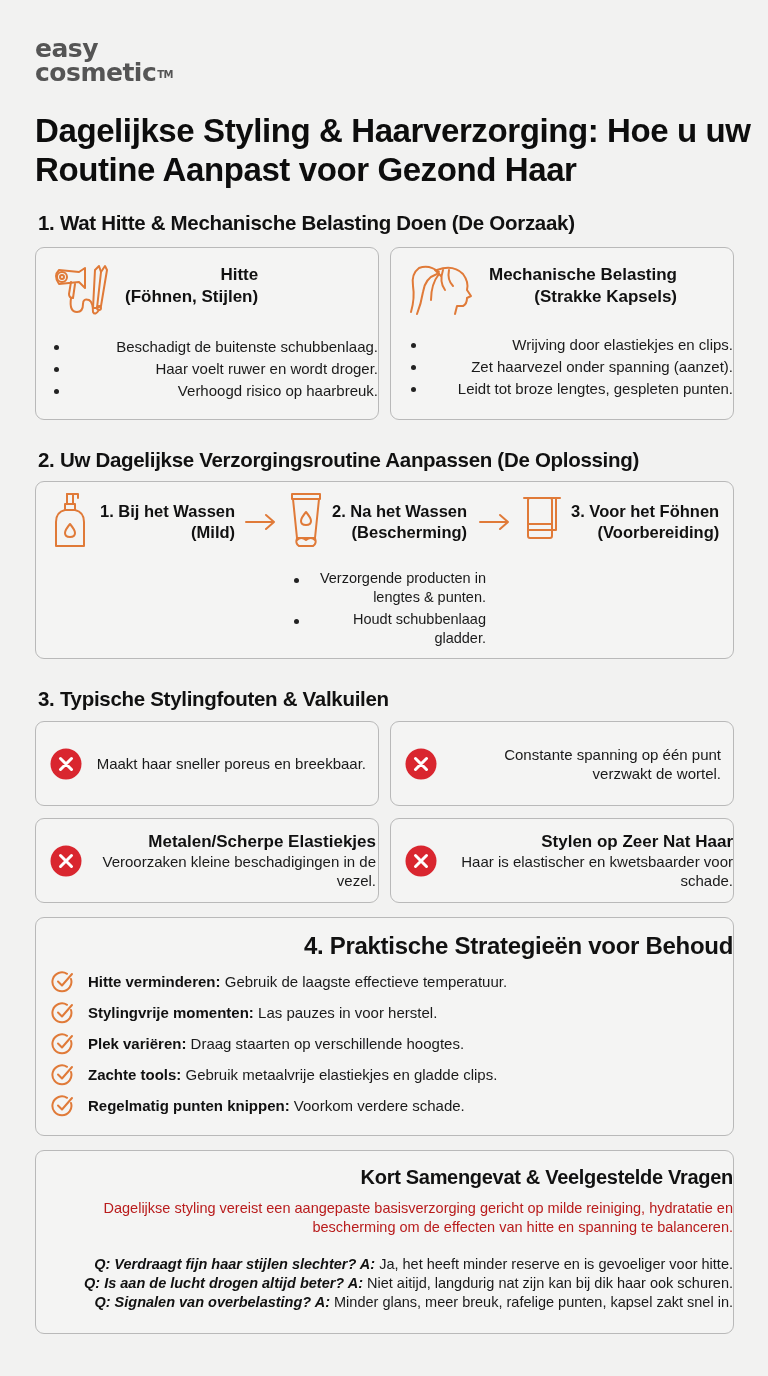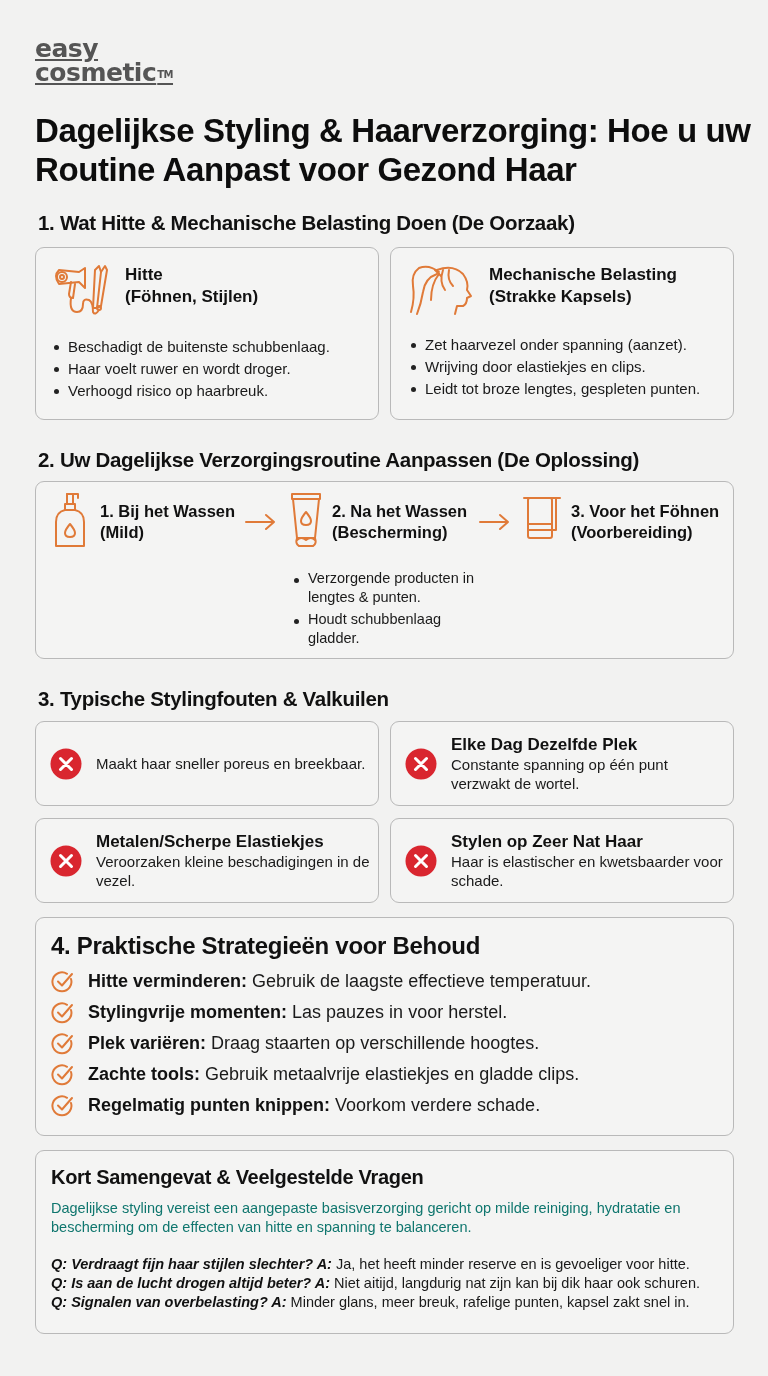--- a/index.html
+++ b/index.html
@@ -8,35 +8,35 @@
     background: #f2f2f1;
     font-family: "Liberation Sans", sans-serif;
     color: #111;
     position: relative;
     overflow: hidden;
   }
   .logo {
     position: absolute; left: 35px; top: 37px;
     font-family: "DejaVu Sans", sans-serif;
     font-weight: bold; color: #555;
-    font-size: 25px; line-height: 24px; letter-spacing: -0.5px; text-decoration: underline;
+    font-size: 25px; line-height: 24px; letter-spacing: -0.5px;
   }
   .logo .tm { font-size: 10px; vertical-align: top; position: relative; top: 2px; margin-left: 1px; }
   .title {
     position: absolute; left: 35px; top: 111px; width: 720px;
     font-size: 33px; font-weight: bold; line-height: 39px; letter-spacing: -0.4px;
     color: #0d0d0d;
   }
   .section-title {
     position: absolute; left: 38px;
     font-size: 20.5px; font-weight: bold; letter-spacing: -0.3px; color: #111;
   }
   .card {
     position: absolute; background: #f4f4f3;
-    border: 1.5px solid #b9b9b9; border-radius: 9px;
+    border: 1.5px solid #b9b9b9; border-radius: 9px; text-align: right;
   }
   .card-head { display: flex; align-items: flex-start; }
   .card-head .icon { flex: 0 0 auto; }
   .card-title { font-size: 17px; font-weight: bold; line-height: 22px; color: #111; }
   ul.bullets { list-style: none; }
   ul.bullets li {
     position: relative; padding-left: 17px;
     font-size: 15px; line-height: 22px; color: #1a1a1a;
   }
   ul.bullets li::before {
@@ -47,24 +47,24 @@
   .step .card-title { font-size: 16.5px; line-height: 21px; }
   .step ul.bullets li { font-size: 14.5px; line-height: 19px; margin-bottom: 3px; }
   .arrow { position: absolute; }
   .pit-card { display: flex; align-items: center; }
   .pit-card .x-icon { flex: 0 0 auto; margin: 0 14px 0 14px; }
   .pit-title { font-size: 17px; font-weight: bold; line-height: 21px; }
   .pit-desc { font-size: 15px; line-height: 19px; color: #1a1a1a; }
   .strat-title { font-size: 24px; font-weight: bold; letter-spacing: -0.3px; }
   .strat-row { display: flex; align-items: center; height: 31px; }
   .strat-row .check-icon { margin-right: 13px; flex: 0 0 auto; }
-  .strat-row .txt { font-size: 18px; color: #1a1a1a; }
+  .strat-row .txt { font-size: 15px; color: #1a1a1a; }
   .strat-row b { font-weight: bold; color: #111; }
   .faq-title { font-size: 20px; font-weight: bold; letter-spacing: -0.3px; }
-  .faq-intro { font-size: 14.5px; line-height: 19px; color: #0f766e; }
+  .faq-intro { font-size: 14.5px; line-height: 19px; color: #b91c1c; }
   .faq-q { font-size: 14.5px; line-height: 19px; color: #1a1a1a; }
   .faq-q b { font-weight: bold; color: #111; font-style: italic; }
 </style>
 </head>
 <body>
 
 <div class="logo">
   <div>easy</div>
   <div><span>cosmetic</span><span class="tm">TM</span></div>
 </div>
@@ -111,22 +111,22 @@
         <path d="M26 10 L32 16"></path>
         <path d="M40 10 Q38 20 44 26"></path>
       </svg>
     </span>
     <div style="margin-left:16px; margin-top:4px;">
       <div class="card-title">Mechanische Belasting</div>
       <div class="card-title">(Strakke Kapsels)</div>
     </div>
   </div>
   <ul class="bullets" style="margin:12px 0 0 17px;">
+    <li>Wrijving door elastiekjes en clips.</li>
     <li>Zet haarvezel onder spanning (aanzet).</li>
-    <li>Wrijving door elastiekjes en clips.</li>
     <li>Leidt tot broze lengtes, gespleten punten.</li>
   </ul>
 </div>
 
 <div class="section-title" style="top:448px;">2. Uw Dagelijkse Verzorgingsroutine Aanpassen (De Oplossing)</div>
 
 <div class="card" style="left:35px; top:481px; width:699px; height:178px;">
 
   <div class="step" style="left:18px; top:10px; width:220px;">
     <div class="card-head">
@@ -203,21 +203,20 @@
   <div style="width:270px;">
     <div class="pit-desc">Maakt haar sneller poreus en breekbaar.</div>
   </div>
 </div>
 <div class="card pit-card" style="left:390px; top:721px; width:344px; height:85px;">
   <svg class="x-icon" width="32" height="32" viewBox="0 0 32 32">
       <circle cx="16" cy="16" r="15.5" fill="#d9262f"></circle>
       <path d="M10.5 10.5 L21.5 21.5 M21.5 10.5 L10.5 21.5" stroke="#fff" stroke-width="3" stroke-linecap="round"></path>
     </svg>
   <div style="width:270px;">
-    <div class="pit-title">Elke Dag Dezelfde Plek</div>
     <div class="pit-desc">Constante spanning op één punt verzwakt de wortel.</div>
   </div>
 </div>
 <div class="card pit-card" style="left:35px; top:818px; width:344px; height:85px;">
   <svg class="x-icon" width="32" height="32" viewBox="0 0 32 32">
       <circle cx="16" cy="16" r="15.5" fill="#d9262f"></circle>
       <path d="M10.5 10.5 L21.5 21.5 M21.5 10.5 L10.5 21.5" stroke="#fff" stroke-width="3" stroke-linecap="round"></path>
     </svg>
   <div style="width:280px;">
     <div class="pit-title">Metalen/Scherpe Elastiekjes</div>
@@ -269,21 +268,21 @@
     <div class="strat-row">
       <svg class="check-icon" width="24" height="24" viewBox="0 0 24 24">
           <path d="M20 9 A9.5 9.5 0 1 1 16 3.8" fill="none" stroke="#e07a38" stroke-width="2" stroke-linecap="round"></path>
           <path d="M7 11.5 L11 15.5 L21 4" fill="none" stroke="#e07a38" stroke-width="2" stroke-linecap="round" stroke-linejoin="round"></path>
         </svg>
       <span class="txt"><b>Regelmatig punten knippen:</b><span> Voorkom verdere schade.</span></span>
     </div>
   </div>
 </div>
 
-<div class="card" style="left:35px; top:1150px; width:699px; height:184px; padding:15px 14px 0 15px;">
+<div class="card" style="left:35px; top:1150px; width:699px; height:184px; padding:15px 0 0 15px;">
   <div class="faq-title">Kort Samengevat &amp; Veelgestelde Vragen</div>
   <div class="faq-intro" style="margin-top:10px;">Dagelijkse styling vereist een aangepaste basisverzorging gericht op milde reiniging, hydratatie en bescherming om de effecten van hitte en spanning te balanceren.</div>
   <div style="margin-top:18px;">
     <div class="faq-q"><b>Q: Verdraagt fijn haar stijlen slechter? A:</b><span> Ja, het heeft minder reserve en is gevoeliger voor hitte.</span></div>
     <div class="faq-q"><b>Q: Is aan de lucht drogen altijd beter? A:</b><span> Niet aitijd, langdurig nat zijn kan bij dik haar ook schuren.</span></div>
     <div class="faq-q"><b>Q: Signalen van overbelasting? A:</b><span> Minder glans, meer breuk, rafelige punten, kapsel zakt snel in.</span></div>
   </div>
 </div>
 
 </body></html>

